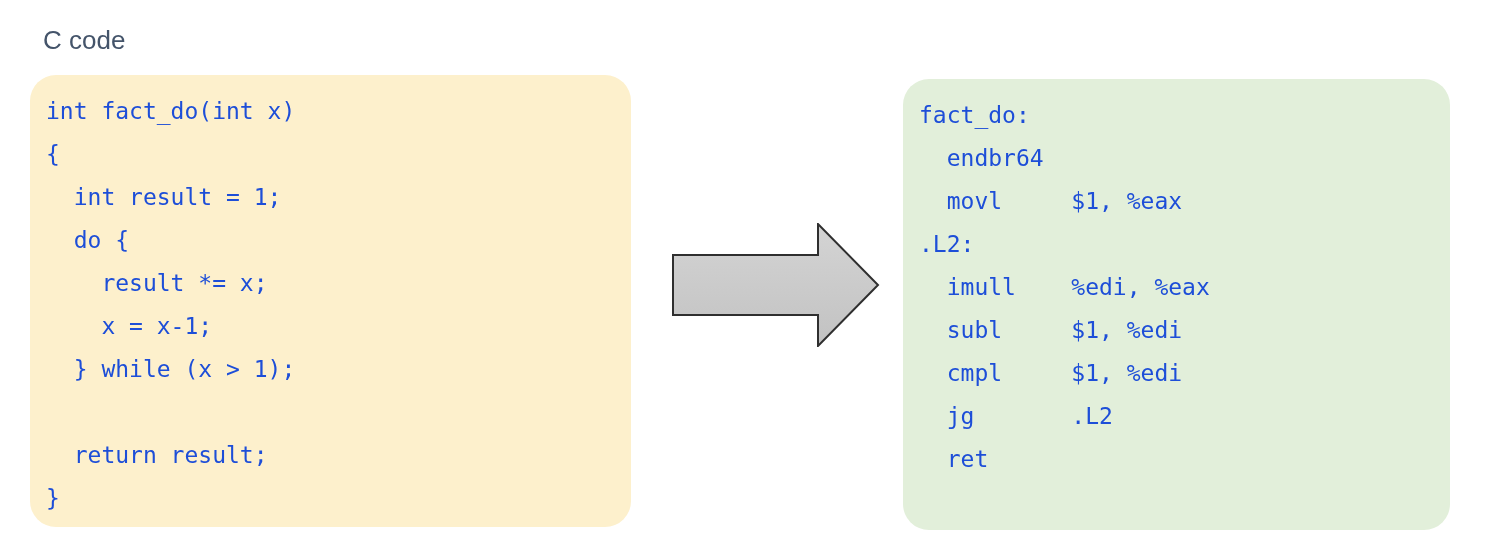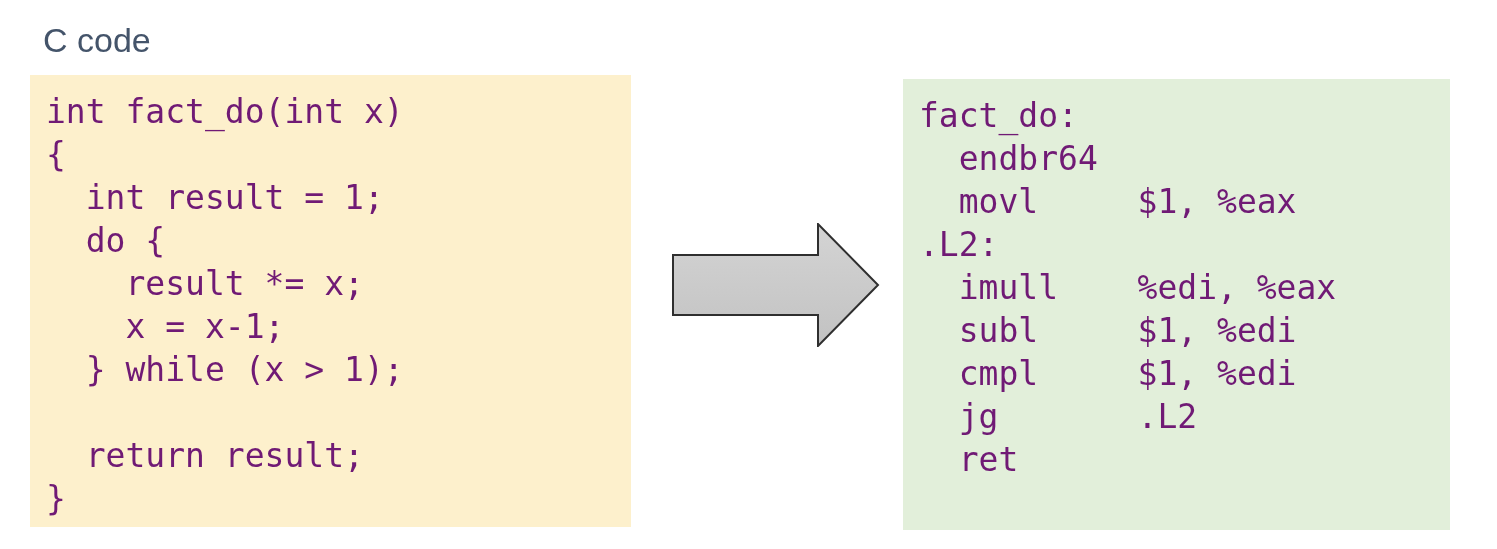--- a/index.html
+++ b/index.html
@@ -11,38 +11,39 @@
     position: relative;
     width: 1497px;
     height: 549px;
     background: #ffffff;
     overflow: hidden;
     font-family: "Liberation Sans", sans-serif;
   }
   .panel-title {
     position: absolute;
     font-family: "Liberation Sans", sans-serif;
-    font-size: 34px;
+    font-size: 26px;
     line-height: 34px;
     color: #44546a;
     white-space: pre;
   }
   .title-c { left: 43px; top: 23px; }
   .title-asm { left: 917px; top: 26px; }
   .code-panel {
     position: absolute;
     box-sizing: border-box;
     margin: 0;
     padding: 15px 0 0 16px;
     font-family: "DejaVu Sans Mono", monospace;
-    font-size: 33px;
+    font-size: 23px;
     line-height: 43px;
-    color: #701a75;
+    color: #1d4ed8;
     white-space: pre;
     overflow: hidden;
+    border-radius: 26px;
   }
   .panel-c {
     left: 30px; top: 75px;
     width: 601px; height: 452px;
     background: #fdf0cc;
   }
   .panel-asm {
     left: 903px; top: 79px;
     width: 547px; height: 451px;
     background: #e2efda;

